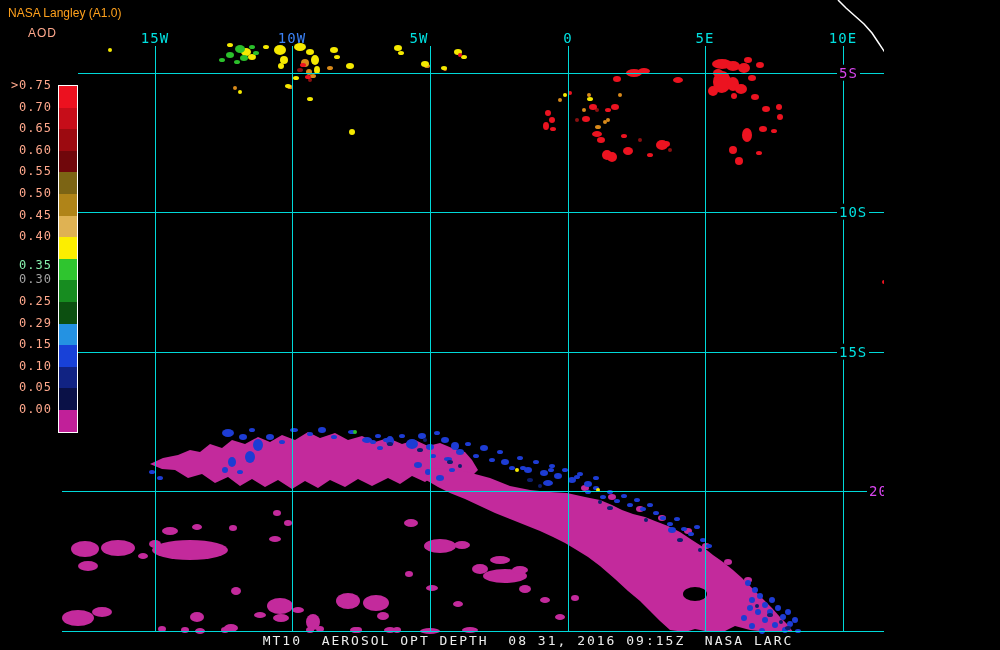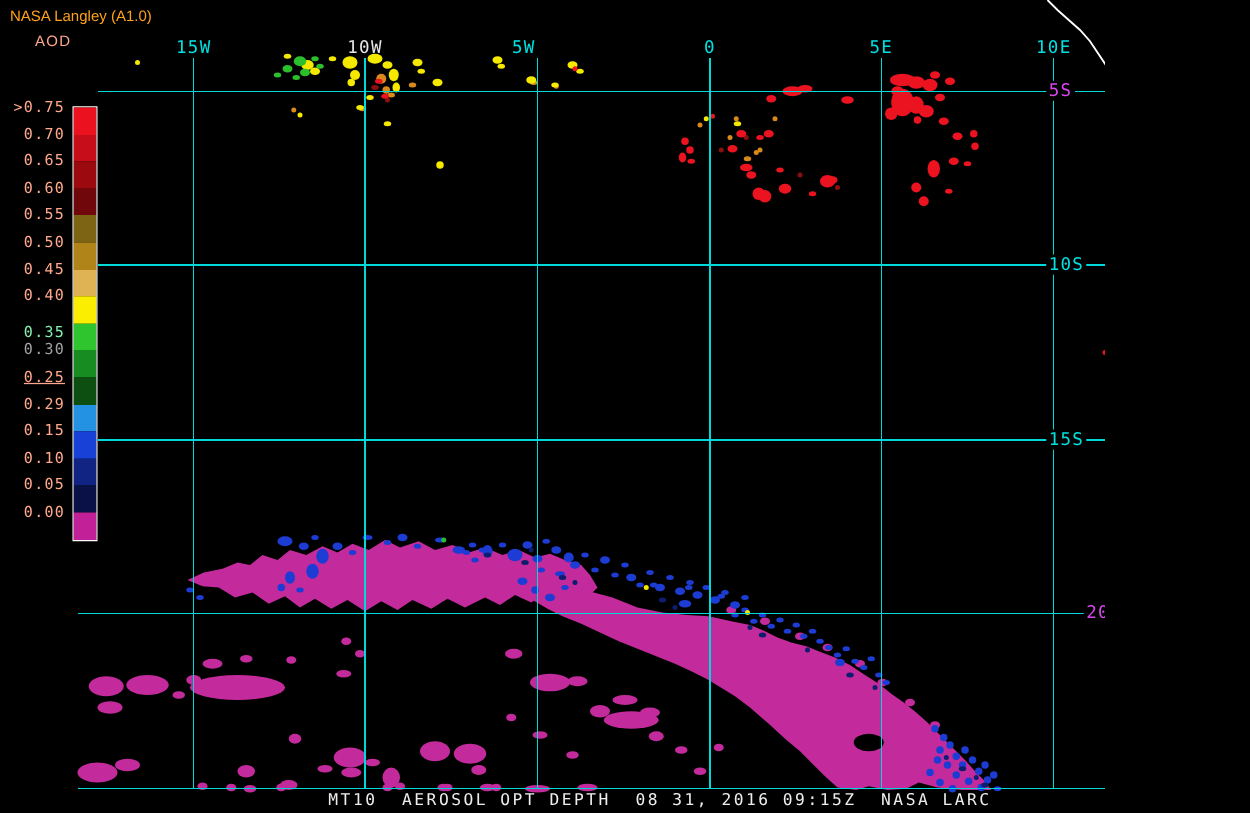--- a/index.html
+++ b/index.html
@@ -349,21 +349,21 @@
       <div class="cb-label" style="top: 86px; color: rgb(255, 168, 140);">&gt;0.75</div>
       <div class="cb-label" style="top: 107.6px; color: rgb(255, 168, 140);">0.70</div>
       <div class="cb-label" style="top: 129.2px; color: rgb(255, 168, 140);">0.65</div>
       <div class="cb-label" style="top: 150.8px; color: rgb(255, 168, 140);">0.60</div>
       <div class="cb-label" style="top: 172.4px; color: rgb(255, 168, 140);">0.55</div>
       <div class="cb-label" style="top: 194px; color: rgb(255, 168, 140);">0.50</div>
       <div class="cb-label" style="top: 215.6px; color: rgb(255, 168, 140);">0.45</div>
       <div class="cb-label" style="top: 237.2px; color: rgb(255, 168, 140);">0.40</div>
       <div class="cb-label" style="top: 266px; color: #86efac;">0.35</div>
       <div class="cb-label" style="top: 280.4px; color: #a3a3a3;">0.30</div>
-      <div class="cb-label" style="top: 302px; color: rgb(255, 168, 140); text-decoration: underline;">0.25</div>
+      <div class="cb-label" style="top: 302px; color: rgb(255, 168, 140);">0.25</div>
       <div class="cb-label" style="top: 323.6px; color: rgb(255, 168, 140);">0.29</div>
       <div class="cb-label" style="top: 345.2px; color: rgb(255, 168, 140);">0.15</div>
       <div class="cb-label" style="top: 366.8px; color: rgb(255, 168, 140);">0.10</div>
       <div class="cb-label" style="top: 388.4px; color: rgb(255, 168, 140);">0.05</div>
       <div class="cb-label" style="top: 410px; color: rgb(255, 168, 140);">0.00</div>
       <div class="cb-bar">
         <div class="cb-seg" style="height: 21.6px; background: rgb(236, 17, 31);"></div>
         <div class="cb-seg" style="height: 21.6px; background: rgb(198, 13, 25);"></div>
         <div class="cb-seg" style="height: 21.6px; background: rgb(156, 10, 16);"></div>
         <div class="cb-seg" style="height: 21.6px; background: rgb(112, 7, 11);"></div>
@@ -376,21 +376,21 @@
         <div class="cb-seg" style="height: 21.6px; background: rgb(12, 79, 16);"></div>
         <div class="cb-seg" style="height: 21.6px; background: rgb(36, 146, 226);"></div>
         <div class="cb-seg" style="height: 21.6px; background: rgb(24, 65, 216);"></div>
         <div class="cb-seg" style="height: 21.6px; background: rgb(17, 35, 131);"></div>
         <div class="cb-seg" style="height: 21.6px; background: rgb(10, 17, 71);"></div>
         <div class="cb-seg" style="height: 21.6px; background: rgb(193, 32, 153);"></div>
       </div>
     </div>
   <div id="axis-labels">
       <div class="lon-label" style="left: 155px; color: rgb(0, 224, 224);">15W</div>
-      <div class="lon-label" style="left: 292px; color: #e5e5e5;">10W</div>
+      <div class="lon-label" style="left: 292px; color: #3b82f6;">10W</div>
       <div class="lon-label" style="left: 419px; color: rgb(0, 224, 224);">5W</div>
       <div class="lon-label" style="left: 568px; color: rgb(0, 224, 224);">0</div>
       <div class="lon-label" style="left: 705px; color: rgb(0, 224, 224);">5E</div>
       <div class="lon-label" style="left: 843px; color: rgb(0, 224, 224);">10E</div>
       <div class="lat-label" style="top: 73px; color: #d946ef;">5S</div>
       <div class="lat-label" style="top: 212px; color: rgb(0, 224, 224);">10S</div>
       <div class="lat-label" style="top: 352px; color: rgb(0, 224, 224);">15S</div>
       <div class="lat-label" style="top: 491px; color: #d946ef; margin-left: 30px;">20S</div>
     </div>
   <div class="caption" style="color: rgb(237, 237, 237); padding-left: 28px;">MT10  AEROSOL OPT DEPTH  08 31, 2016 09:15Z  NASA LARC</div>

